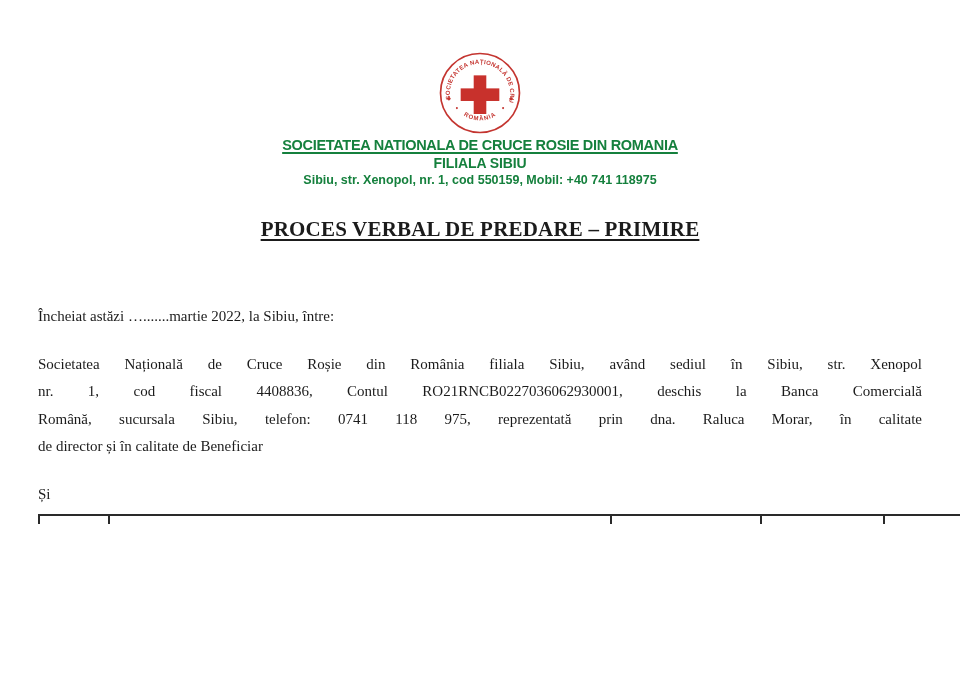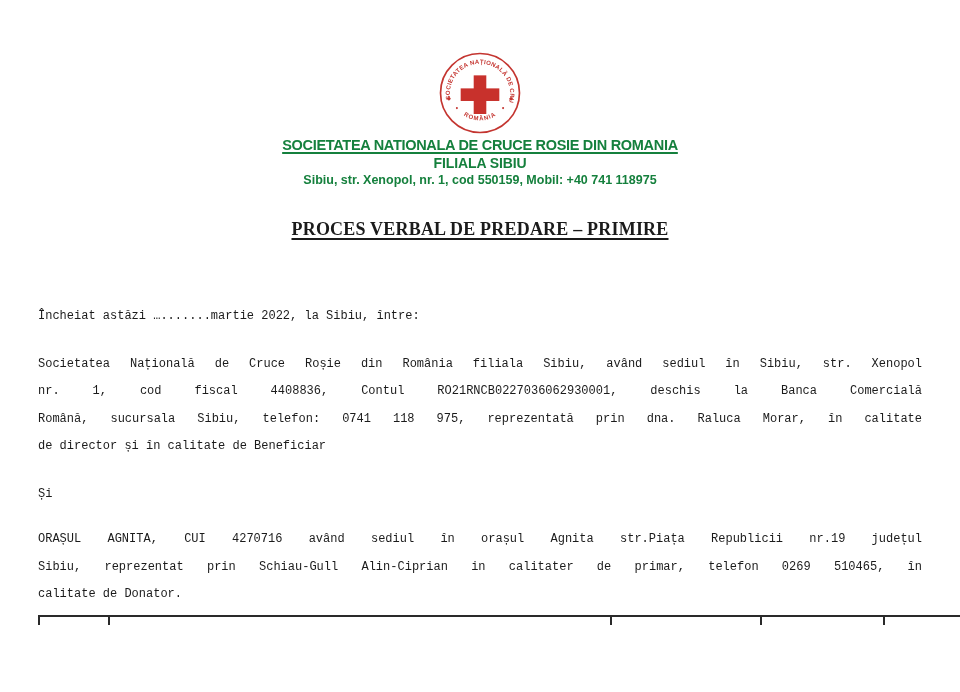--- a/index.html
+++ b/index.html
@@ -37,31 +37,31 @@
     text-underline-offset: 2px;
   }
   .branch-line { font-size: 14px; line-height: 18px; letter-spacing: -0.1px; }
   .addr-line   { font-size: 12.5px; line-height: 16px; }
   .email-line  { font-size: 12.5px; line-height: 16px; margin-top: 3px; }
   
   .doc-title {
     margin-top: 28px;
     text-align: center;
     font-weight: bold;
-    font-size: 18px;
+    font-size: 21px;
     line-height: 26px;
     letter-spacing: 0.2px;
   }
   .doc-title span {
     text-decoration: underline;
     text-decoration-thickness: 2px;
     text-underline-offset: 3px;
   }
   
-  .bodytext { font-size: 12px; line-height: 27.5px; font-family: Liberation Mono, monospace; }
+  .bodytext { font-size: 15px; line-height: 27.5px; }
   .p-intro   { margin-top: 61px; }
   .para      { margin-top: 20px; }
   .para-don  { margin-top: 18px; }
   .p-si      { margin-top: 20px; }
   .p-obiect  { margin-top: 17px; }
   .jline {
     text-align: justify;
     text-align-last: justify;
     overflow: hidden;
     white-space: normal;
@@ -129,25 +129,20 @@
 
   <div class="bodytext para">
     <div class="jline">Societatea Națională de Cruce Roșie din România filiala Sibiu, având sediul în Sibiu, str. Xenopol</div>
     <div class="jline">nr. 1, cod fiscal 4408836, Contul RO21RNCB0227036062930001, deschis la Banca Comercială</div>
     <div class="jline">Română, sucursala Sibiu, telefon: 0741 118 975, reprezentată prin dna. Raluca Morar, în calitate</div>
     <div class="lline">de director și în calitate de Beneficiar</div>
   </div>
 
   <div class="bodytext p-si">Și</div>
 
-  <div class="bodytext para-don">
-    <div class="jline"> ORAȘUL AGNITA, CUI 4270716 având sediul în orașul Agnita str.Piața Republicii nr.19 județul</div>
-    <div class="jline">Sibiu, reprezentat prin Schiau-Gull Alin-Ciprian in calitater de primar, telefon 0269 510465, în</div>
-    <div class="lline">calitate de Donator.</div>
-  </div>
 
 
   <div class="table-stub">
     <span class="vline v0"></span>
     <span class="vline v1"></span>
     <span class="vline v2"></span>
     <span class="vline v3"></span>
     <span class="vline v4"></span>
   </div>
 

